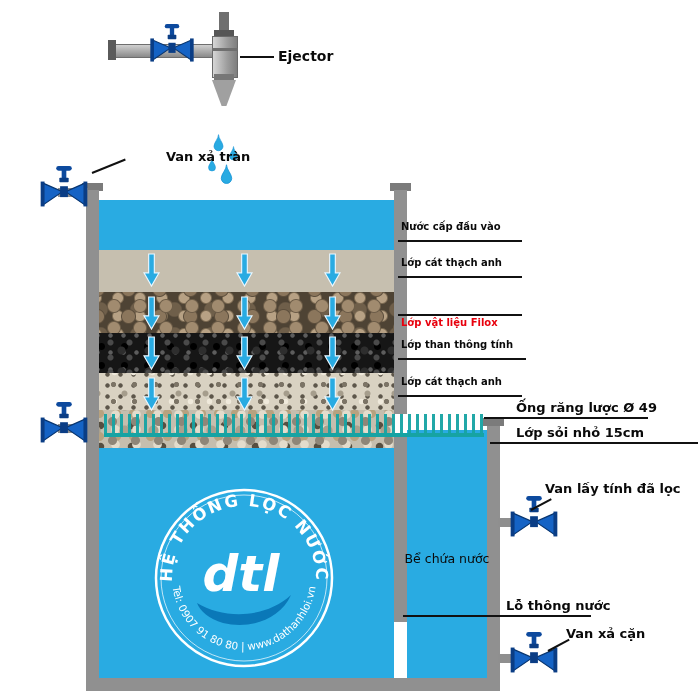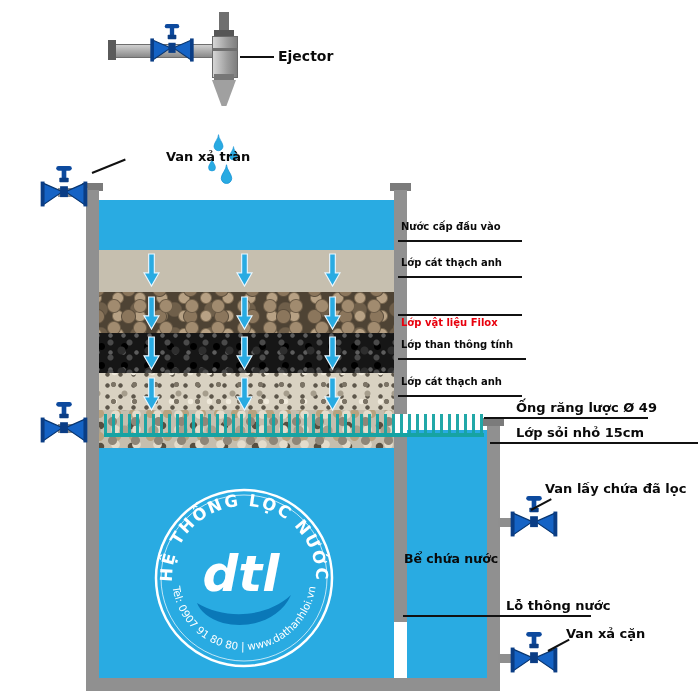--- a/index.html
+++ b/index.html
@@ -136,21 +136,21 @@
   .lbl-carbon{left:401px;top:339px;}
   .ln-carbon{left:398px;top:358px;width:128px;}
   .lbl-sand2{left:401px;top:376px;}
   .ln-sand2{left:398px;top:395px;width:124px;}
   .lbl-comb{left:516px;top:400px;text-align:center;}
   .ln-comb{left:484px;top:417px;width:164px;}
   .lbl-gravel{left:516px;top:425px;}
   .ln-gravel{left:490px;top:442px;width:208px;}
   .lbl-filtered{left:545px;top:481px;}
   .ln-filtered{left:531px;top:509px;width:23px;transform:rotate(-28deg);}
-  .lbl-storage{left:404px;top:551px;width:86px;text-align:center;font-size:12.5px;font-weight:bold;}
+  .lbl-storage{left:404px;top:551px;width:86px;text-align:center;font-size:12.5px;font-weight:normal;}
   .lbl-hole{left:506px;top:598px;}
   .ln-hole{left:403px;top:615px;width:188px;}
   .lbl-drain{left:566px;top:626px;text-align:center;}
   .ln-drain{left:548px;top:650px;width:24px;transform:rotate(-28deg);}
 </style>
 </head>
 <body>
 
 <svg width="0" height="0" style="position:absolute" aria-hidden="true">
   <defs>
@@ -309,21 +309,21 @@
 
   <div class="lbl lbl-layer lbl-sand2">Lớp cát thạch anh</div>
   <div class="ln ln-sand2"></div>
 
   <div class="lbl lbl-note lbl-comb">Ống răng lược Ø 49</div>
   <div class="ln ln-comb"></div>
 
   <div class="lbl lbl-note lbl-gravel">Lớp sỏi nhỏ 15cm</div>
   <div class="ln ln-gravel"></div>
 
-  <div class="lbl lbl-note lbl-filtered">Van lấy chứa đã lọc</div>
+  <div class="lbl lbl-note lbl-filtered">Van lấy tính đã lọc</div>
   <div class="ln ln-diag ln-filtered"></div>
 
   <div class="lbl lbl-storage">Bể chứa nước</div>
 
   <div class="lbl lbl-note lbl-hole">Lỗ thông nước</div>
   <div class="ln ln-hole"></div>
 
   <div class="lbl lbl-note lbl-drain">Van xả cặn</div>
   <div class="ln ln-diag ln-drain"></div>
 

